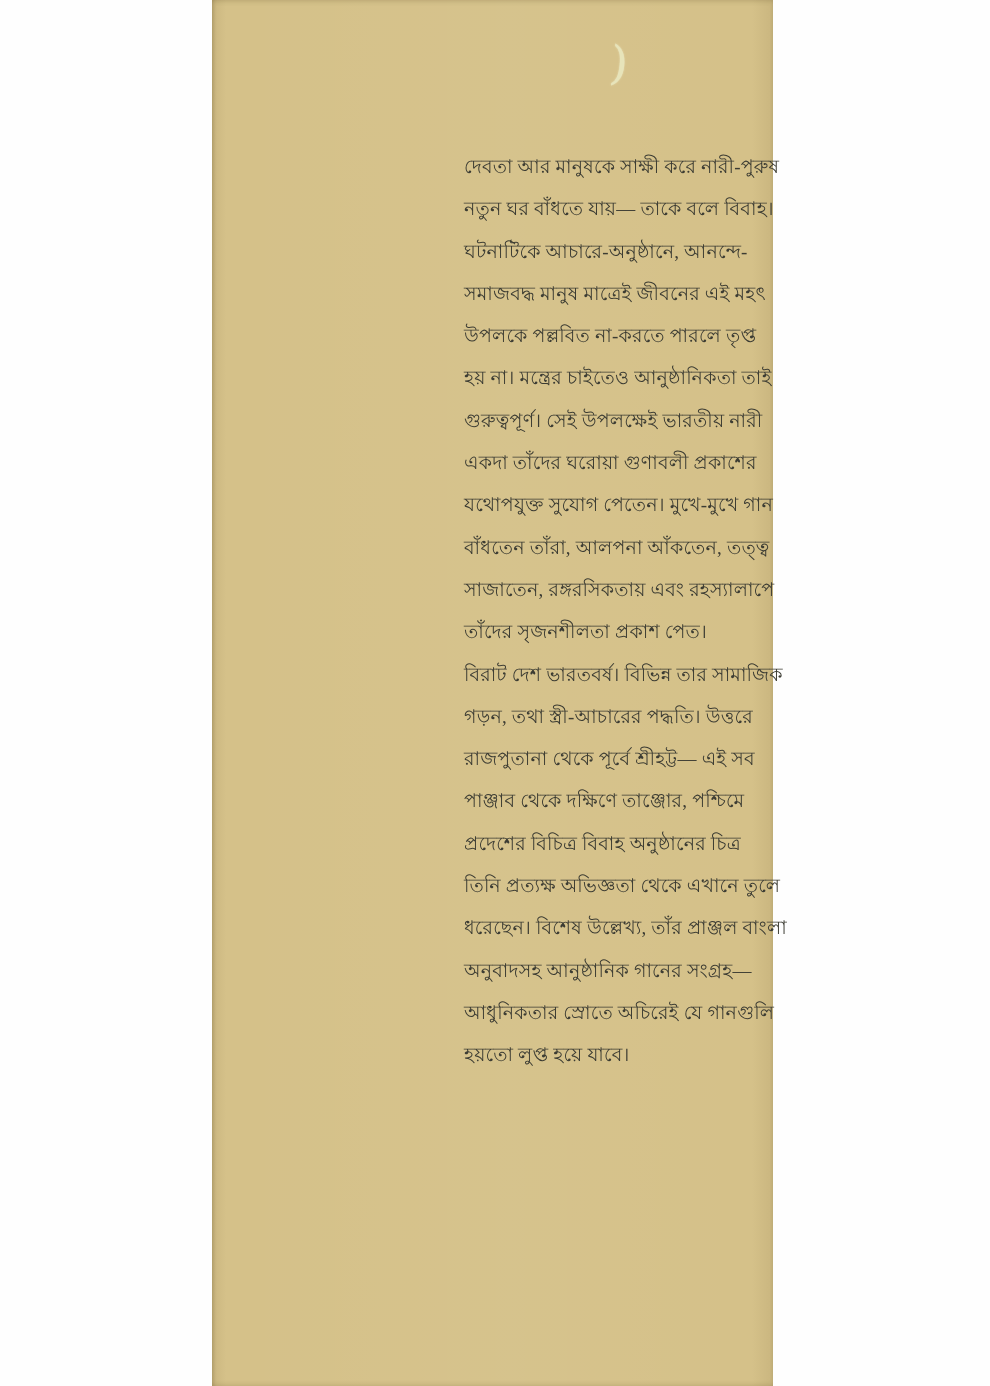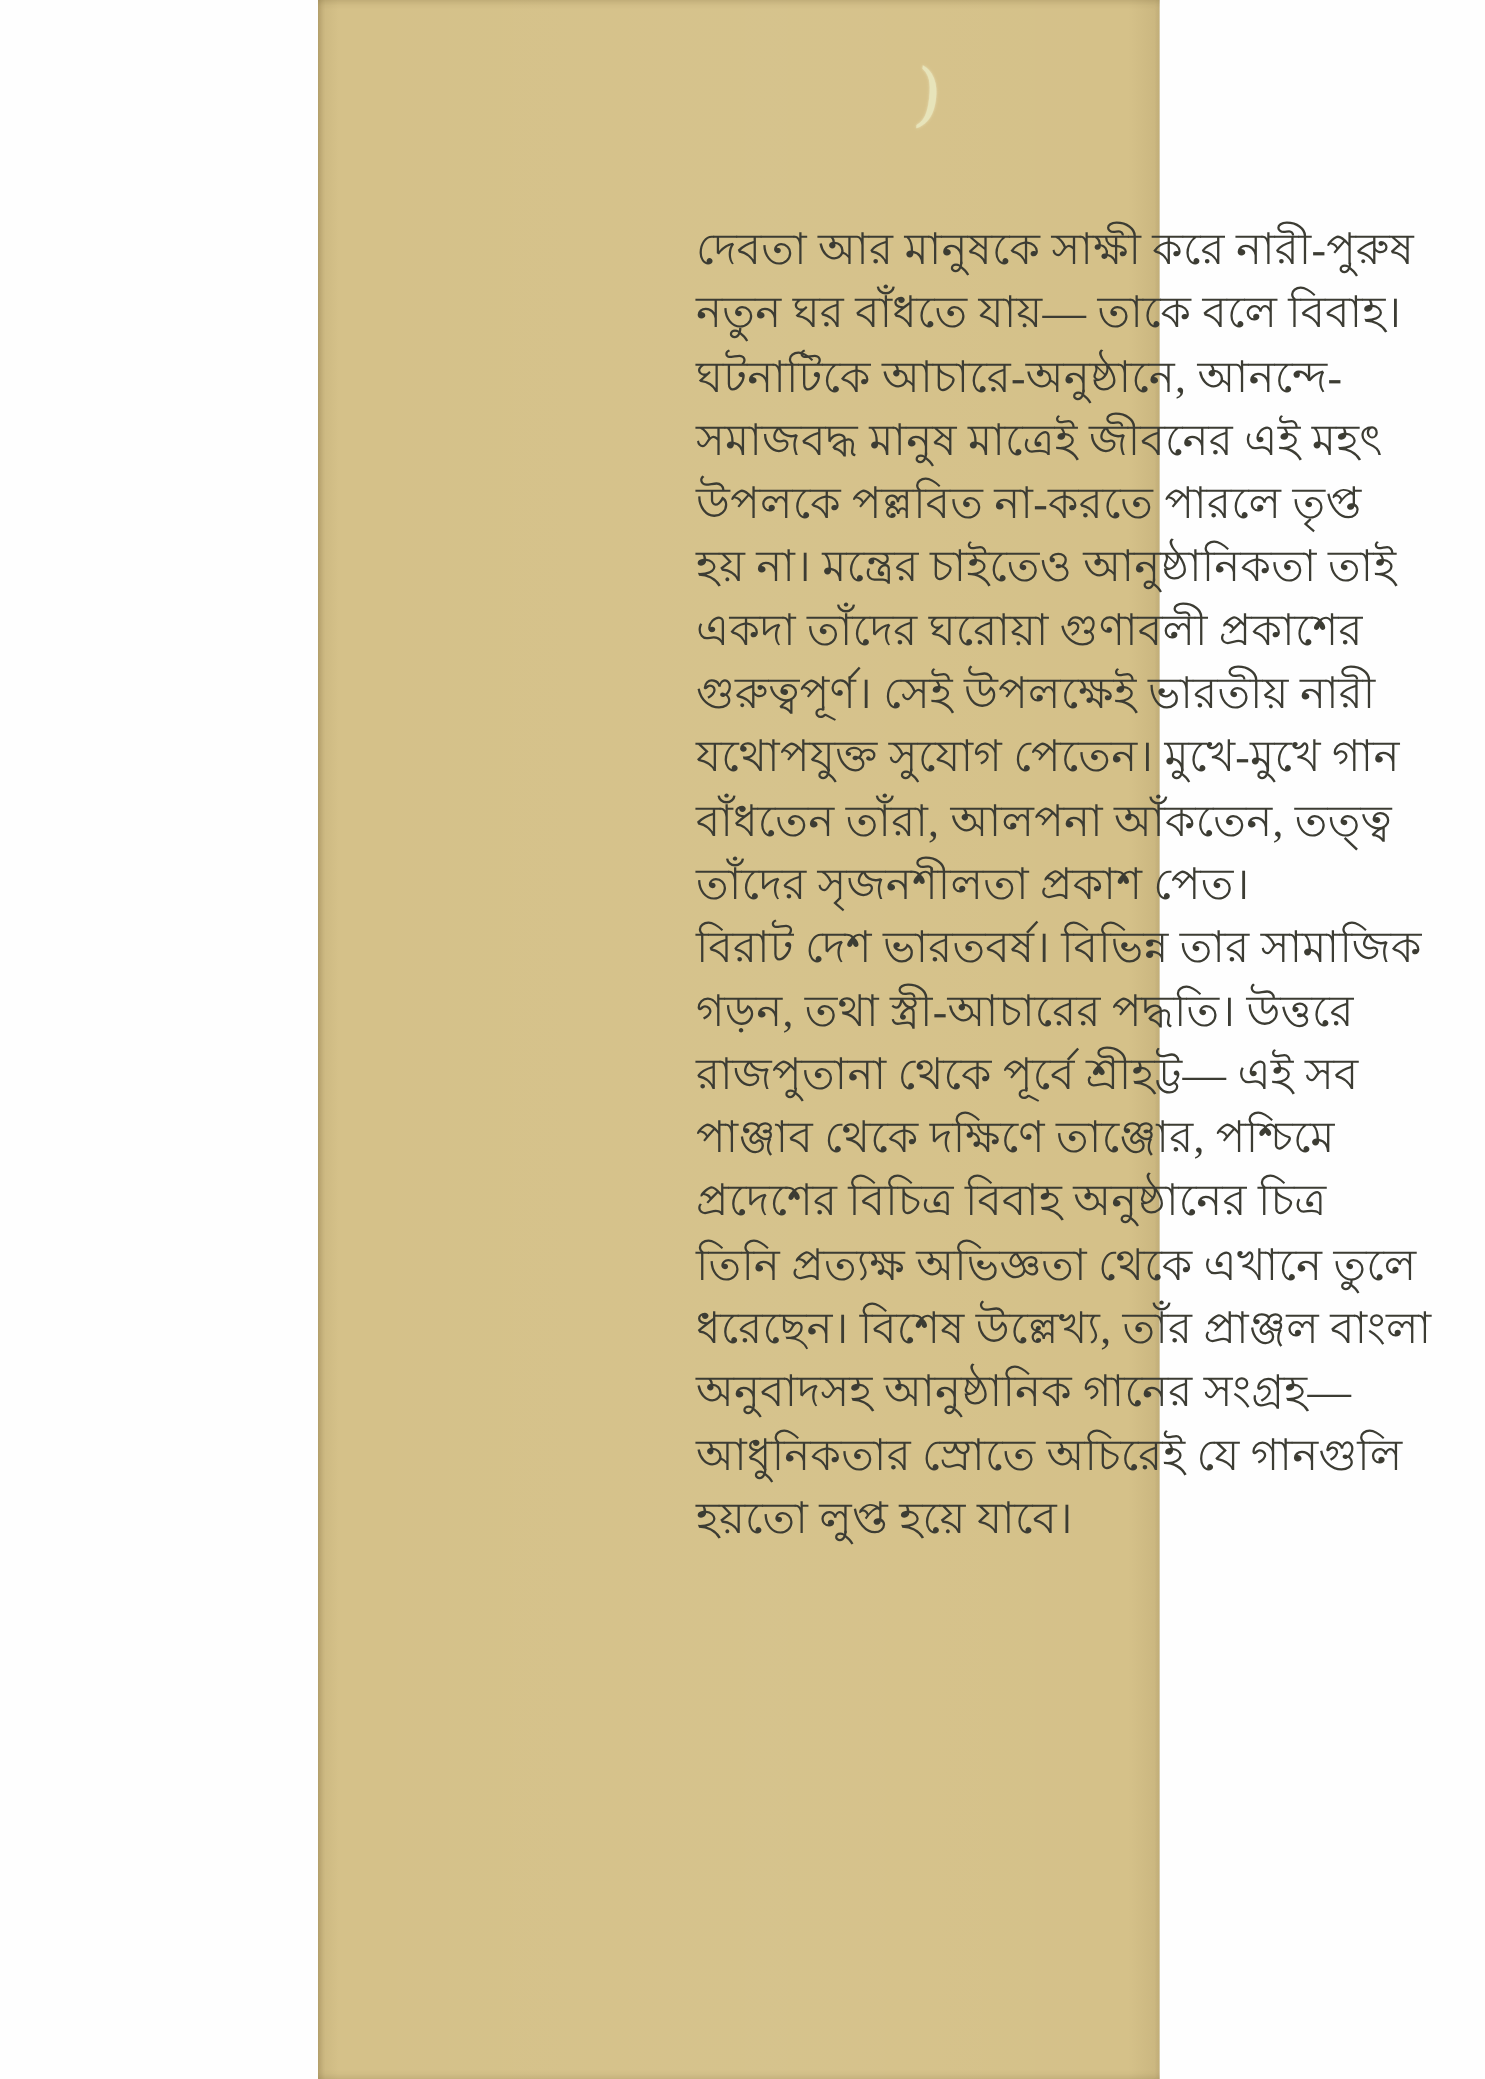--- a/index.html
+++ b/index.html
@@ -43,21 +43,21 @@
     transform: rotate(6deg);
     font-family: "DejaVu Serif", serif;
     text-shadow: 0 0 2px rgba(250,250,220,0.6);
   }
   .text-block {
     position: absolute;
     left: 252px;
     top: 146px;
     width: 490px;
     color: #3c3c33;
-    font-size: 29px;
+    font-size: 19px;
     line-height: 42.3px;
     letter-spacing: 0.2px;
     text-rendering: optimizeLegibility;
   }
   .text-line {
     height: 42.3px;
     white-space: nowrap;
   }
 </style>
 </head>
@@ -66,24 +66,25 @@
 <div class="screen">
   <div class="paper">
     <div class="fleck">)</div>
     <div class="text-block">
       <div class="text-line">দেবতা আর মানুষকে সাক্ষী করে নারী-পুরুষ</div>
       <div class="text-line">নতুন ঘর বাঁধতে যায়— তাকে বলে বিবাহ।</div>
       <div class="text-line">ঘটনাটিকে আচারে-অনুষ্ঠানে, আনন্দে-</div>
       <div class="text-line">সমাজবদ্ধ মানুষ মাত্রেই জীবনের এই মহৎ</div>
       <div class="text-line">উপলকে পল্লবিত না-করতে পারলে তৃপ্ত</div>
       <div class="text-line">হয় না। মন্ত্রের চাইতেও আনুষ্ঠানিকতা তাই</div>
+      <div class="text-line">গুরুত্বপূর্ণ। সেই উপলক্ষেই ভারতীয় নারী</div>
       <div class="text-line">একদা তাঁদের ঘরোয়া গুণাবলী প্রকাশের</div>
-      <div class="text-line">গুরুত্বপূর্ণ। সেই উপলক্ষেই ভারতীয় নারী</div>
       <div class="text-line">যথোপযুক্ত সুযোগ পেতেন। মুখে-মুখে গান</div>
       <div class="text-line">বাঁধতেন তাঁরা, আলপনা আঁকতেন, তত্ত্ব</div>
+      <div class="text-line">সাজাতেন, রঙ্গরসিকতায় এবং রহস্যালাপে</div>
       <div class="text-line">তাঁদের সৃজনশীলতা প্রকাশ পেত।</div>
       <div class="text-line">বিরাট দেশ ভারতবর্ষ। বিভিন্ন তার সামাজিক</div>
       <div class="text-line">গড়ন, তথা স্ত্রী-আচারের পদ্ধতি। উত্তরে</div>
       <div class="text-line">রাজপুতানা থেকে পূর্বে শ্রীহট্ট— এই সব</div>
       <div class="text-line">পাঞ্জাব থেকে দক্ষিণে তাঞ্জোর, পশ্চিমে</div>
       <div class="text-line">প্রদেশের বিচিত্র বিবাহ অনুষ্ঠানের চিত্র</div>
       <div class="text-line">তিনি প্রত্যক্ষ অভিজ্ঞতা থেকে এখানে তুলে</div>
       <div class="text-line">ধরেছেন। বিশেষ উল্লেখ্য, তাঁর প্রাঞ্জল বাংলা</div>
       <div class="text-line">অনুবাদসহ আনুষ্ঠানিক গানের সংগ্রহ—</div>
       <div class="text-line">আধুনিকতার স্রোতে অচিরেই যে গানগুলি</div>

